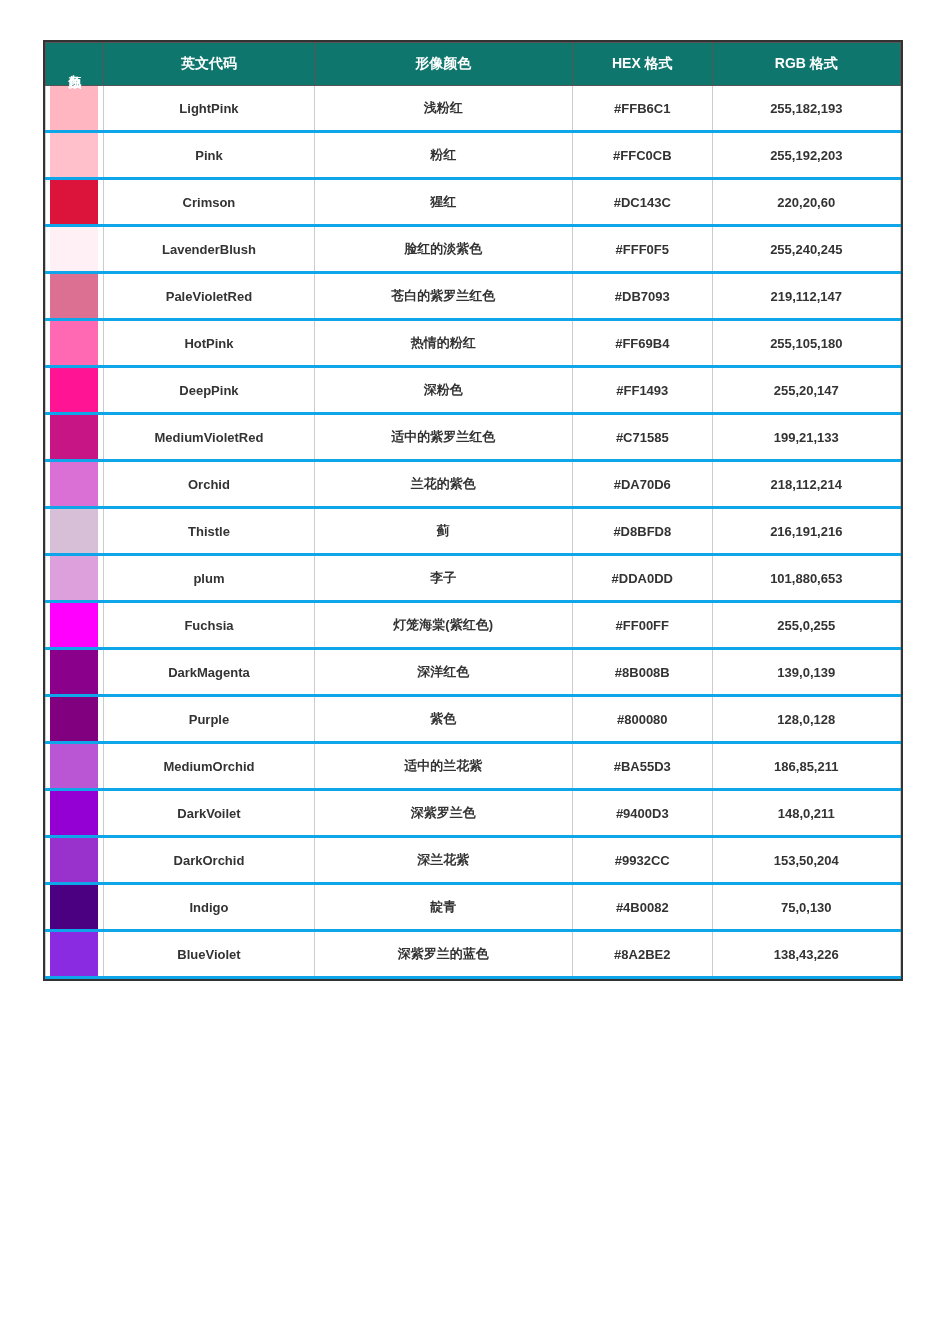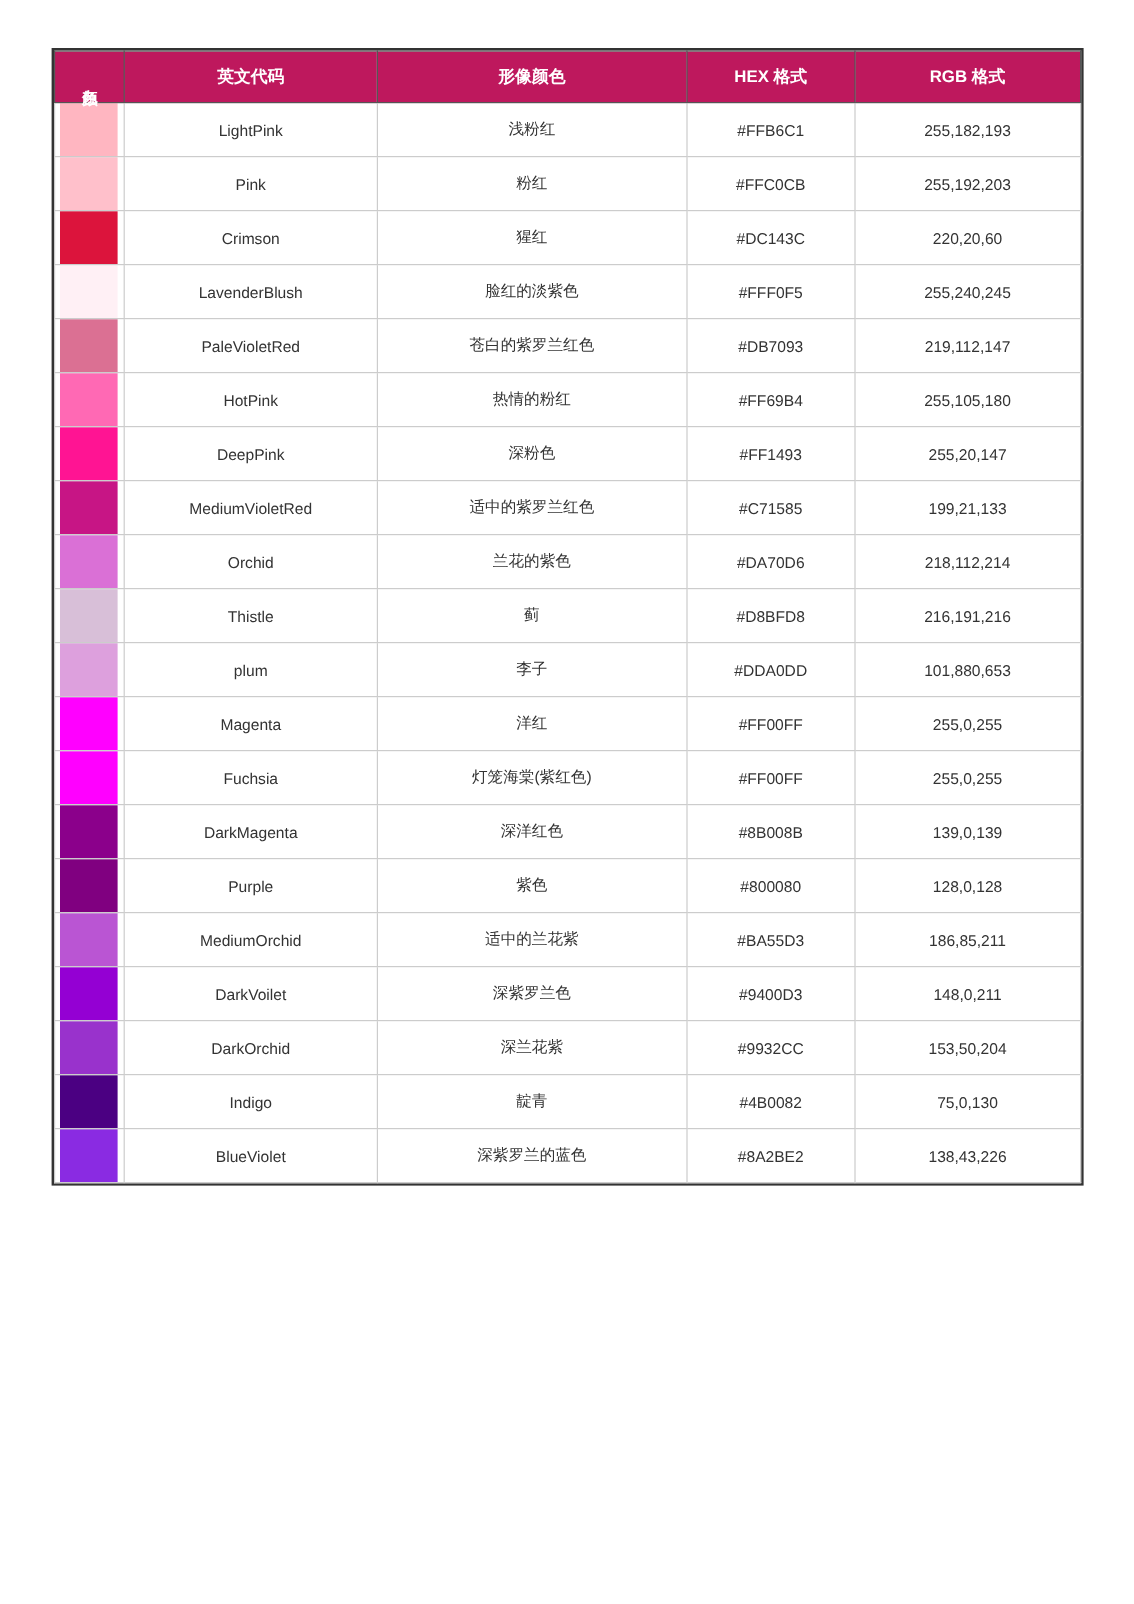--- a/index.html
+++ b/index.html
@@ -12,32 +12,33 @@
     }
     .table-wrapper {
       width: 860px;
       border: 2px solid #333;
     }
     table {
       width: 100%;
       border-collapse: collapse;
     }
     thead tr {
-      background: #be185d;
+      background: #0f766e;
     }
     thead th {
       color: #fff;
       font-size: 14px;
       font-weight: bold;
       padding: 12px 8px;
       border: 1px solid #555;
       text-align: center;
     }
     tbody tr {
-      border-bottom: 1px solid #0ea5e9;
+      border-bottom: 3px solid #0ea5e9;
+      font-weight: bold;
     }
     tbody tr:nth-child(odd) {
       background: #fff;
     }
     tbody tr:nth-child(even) {
       background: #fff;
     }
     tbody td {
       border: 1px solid #ccc;
       padding: 10px 8px;
@@ -177,29 +178,20 @@
           </td>
           <td class="col-name">plum</td>
           <td class="col-desc">李子</td>
           <td class="col-hex">#DDA0DD</td>
           <td class="col-rgb">101,880,653</td>
         </tr>
         <tr>
           <td class="color-cell">
             <div class="color-swatch" style="background-color: rgb(255, 0, 255);"></div>
           </td>
-          <td class="col-name">Magenta</td>
-          <td class="col-desc">洋红</td>
-          <td class="col-hex">#FF00FF</td>
-          <td class="col-rgb">255,0,255</td>
-        </tr>
-        <tr>
-          <td class="color-cell">
-            <div class="color-swatch" style="background-color: rgb(255, 0, 255);"></div>
-          </td>
           <td class="col-name">Fuchsia</td>
           <td class="col-desc">灯笼海棠(紫红色)</td>
           <td class="col-hex">#FF00FF</td>
           <td class="col-rgb">255,0,255</td>
         </tr>
         <tr>
           <td class="color-cell">
             <div class="color-swatch" style="background-color: rgb(139, 0, 139);"></div>
           </td>
           <td class="col-name">DarkMagenta</td>

